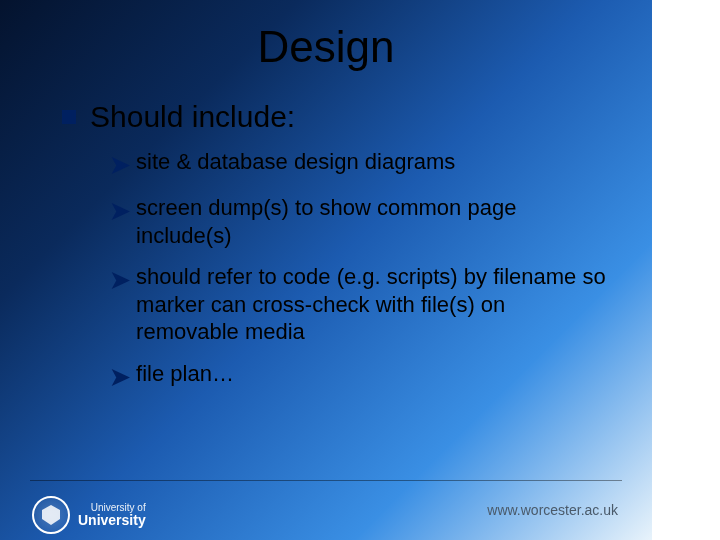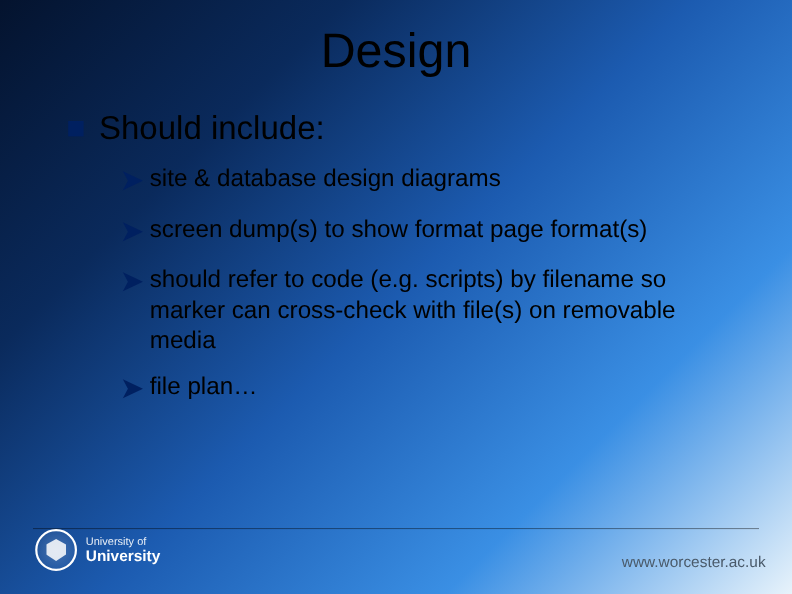--- a/index.html
+++ b/index.html
@@ -4,21 +4,21 @@
 <style>
   html, body {
     margin: 0;
     padding: 0;
     width: 720px;
     height: 540px;
     overflow: hidden;
     font-family: Arial, Helvetica, sans-serif;
   }
   .slide {
-    width: 720px;
+    width: 652px;
     height: 540px;
     background: linear-gradient(135deg,
       #04132e 0%,
       #0a2a5c 25%,
       #1c5bb0 50%,
       #3a8fe4 75%,
       #e8f3fb 100%);
     position: relative;
     color: #000;
   }
@@ -84,25 +84,26 @@
     position: absolute;
     left: 30px;
     right: 30px;
     top: 0;
     height: 1px;
     background: rgba(0,0,0,0.4);
   }
   .logo {
     position: absolute;
     left: 32px;
-    bottom: 21px;
+    bottom: 6px;
     display: flex;
     align-items: center;
     color: #fff;
     font-size: 11px;
+    text-align: right;
   }
   .crest {
     width: 34px;
     height: 34px;
     border: 2px solid #fff;
     border-radius: 50%;
     margin-right: 8px;
     position: relative;
     background: radial-gradient(circle at 50% 50%, rgba(255,255,255,0.2), transparent);
   }
@@ -123,21 +124,21 @@
   .logo-uni {
     font-size: 10px;
     opacity: 0.9;
   }
   .logo-worc {
     font-size: 14px;
     font-weight: bold;
   }
   .url {
     position: absolute;
-    right: 24px;
+    right: 34px;
     bottom: 22px;
     color: #4a5a6a;
     font-size: 14px;
     margin-top: 16px;
   }
 </style>
 </head>
 <body>
 
 <div class="slide">
@@ -150,21 +151,21 @@
       <div class="level1-text">Should include:</div>
     </div>
 
     <div class="sub-list">
       <div class="level2">
         <div class="chevron">➤</div>
         <div class="level2-text">site &amp; database design diagrams</div>
       </div>
       <div class="level2">
         <div class="chevron">➤</div>
-        <div class="level2-text">screen dump(s) to show format page format(s)</div>
+        <div class="level2-text">screen dump(s) to show common page include(s)</div>
       </div>
       <div class="level2">
         <div class="chevron">➤</div>
         <div class="level2-text">should refer to code (e.g. scripts) by filename so marker can cross-check with file(s) on removable media</div>
       </div>
       <div class="level2">
         <div class="chevron">➤</div>
         <div class="level2-text">file plan…</div>
       </div>
     </div>

